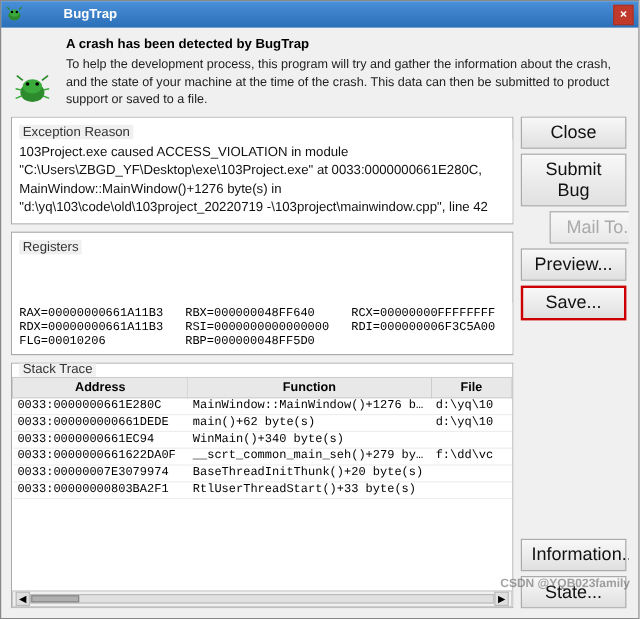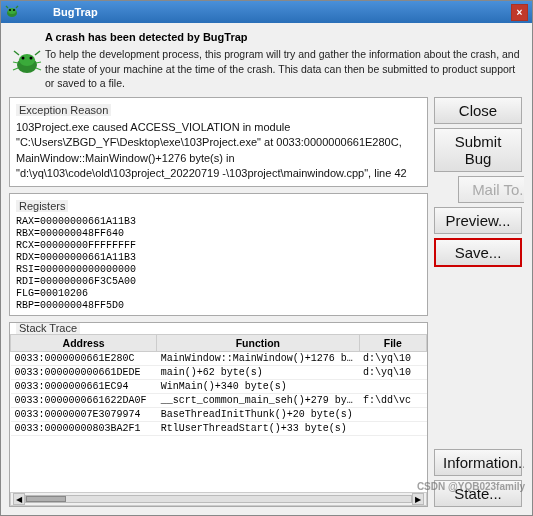--- a/index.html
+++ b/index.html
@@ -67,22 +67,22 @@
       display: flex;
       flex-direction: column;
       flex: 1;
       padding: 8px;
       gap: 6px;
       overflow: hidden;
     }
 
     .header-section {
       display: flex;
-      gap: 0;
-      align-items: center;
+      gap: 10px;
+      align-items: flex-end;
     }
     .bug-icon {
       width: 36px;
       height: 36px;
       flex-shrink: 0;
       display: flex;
       align-items: center;
       justify-content: center;
       font-size: 28px;
     }
@@ -140,26 +140,27 @@
       padding: 4px 6px;
       font-size: 11px;
       color: #111;
       line-height: 1.4;
       background: white;
       min-height: 60px;
     }
 
     .registers-grid {
       display: grid;
-      grid-template-columns: 1fr;
+      grid-template-columns: 1fr 1fr 1fr;
       gap: 1px 10px;
       padding: 4px 6px;
       font-size: 10px;
       font-family: 'Courier New', monospace;
       background: white;
+      margin-top: 40px;
     }
 
     .stack-trace-section {
       flex: 1;
       display: flex;
       flex-direction: column;
       overflow: hidden;
     }
     .stack-table {
       width: 100%;

